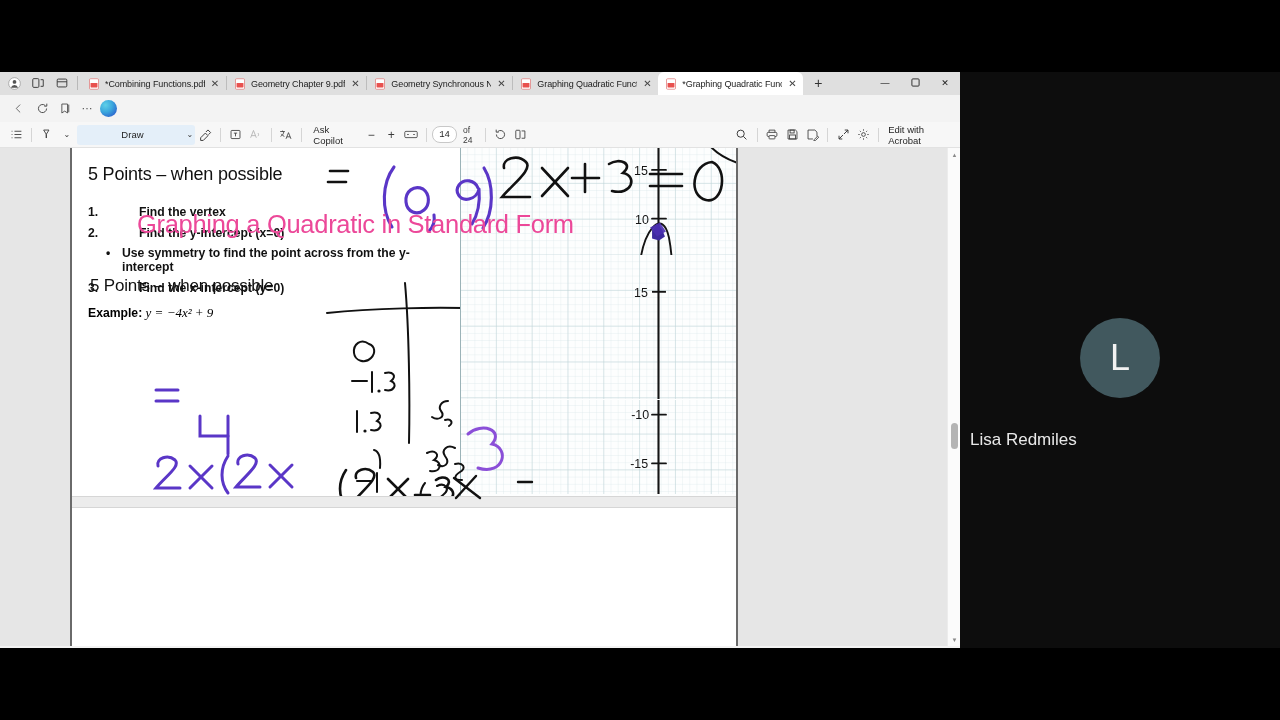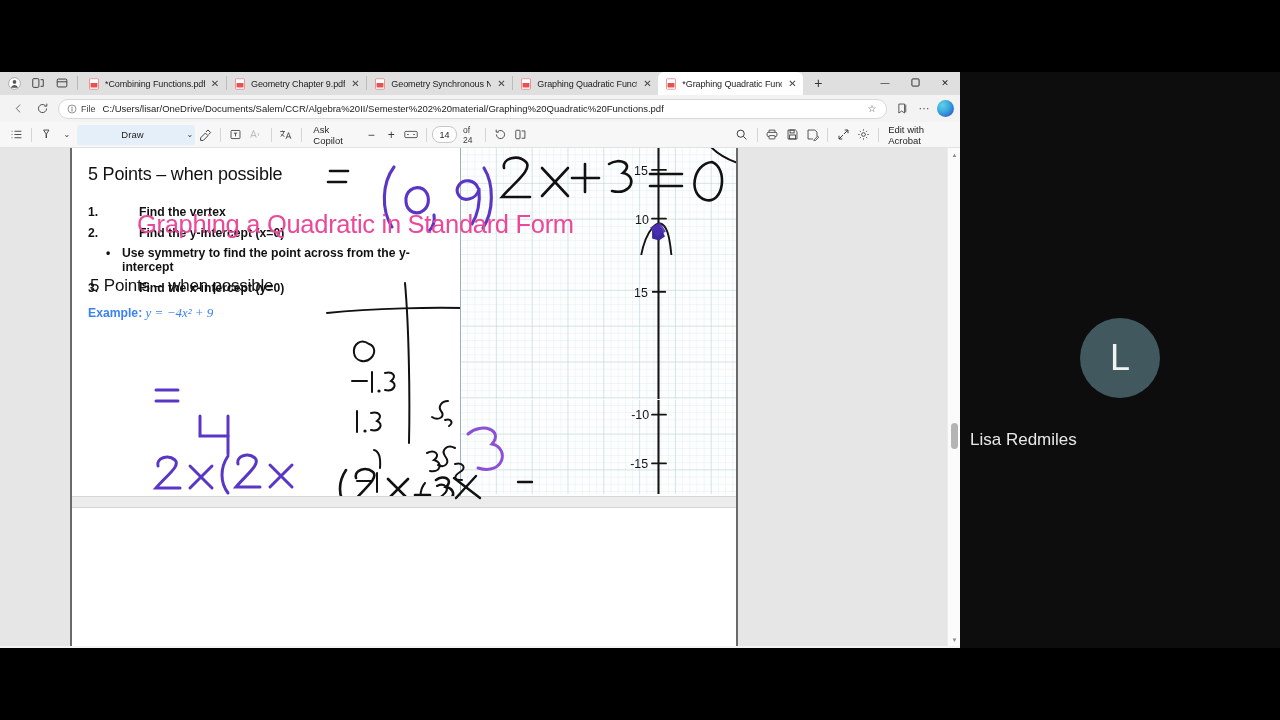--- a/index.html
+++ b/index.html
@@ -149,20 +149,21 @@
   .tool.dim { color: #b3b3b3; }
   .tool .tlab { font-size: 9.5px; margin-left: 3px; color: #1f1f1f; }
   .vsep { width: 1px; height: 14px; background: #d5d5d5; margin: 0 5px; }
   #copilotbtn { font-size: 9.5px; color: #1f1f1f; padding: 0 6px; height: 20px;
                 display: flex; align-items: center; }
   #pagebox {
     width: 28px; height: 17px; border: 1px solid #c8c8c8; background: #fff;
     font-size: 9px; color: #1f1f1f;
     display: flex; align-items: center; justify-content: center;
     border-radius: 8px;
+    font-family: Liberation Mono, monospace;
   }
   #pageof { font-size: 8.5px; color: #3a3a3a; margin-left: 6px; }
   #acrobatbtn { font-size: 9.5px; color: #1f1f1f; padding: 0 4px; }
 
   
   #viewport {
     position: relative;
     height: calc(576px - 25px - 27px - 26px);
     background: #e6e6e6;
     overflow: hidden;
@@ -192,21 +193,21 @@
   .numline .n { position: absolute; left: 0; top: 0; }
   .numline .t { position: absolute; left: 51px; top: 0; white-space: nowrap; }
   .bullet {
     position: absolute; font-size: 12.2px; color: #111; font-weight: 600;
     line-height: 1.16;
   }
   .bullet .dot { position: absolute; left: 0; top: 0; }
   .bullet .btxt { position: absolute; left: 16px; top: 0; width: 300px; }
   #ex-line {
     position: absolute; left: 16px; top: 157px;
-    font-size: 12.2px; color: #3b82f6; font-weight: 600;
+    font-size: 12.2px; color: #000000; font-weight: 600;
   }
   #ex-line .eq { font-family: "Liberation Serif", serif; font-style: italic; font-weight: 400; font-size: 13px; }
 
   #s2-title {
     position: absolute; left: 65px; top: 62px;
     font-size: 25.5px; font-weight: 400; color: #ec4899; letter-spacing: -0.3px;
   }
   #s3-title {
     position: absolute; left: 18px; top: 128px;
     font-size: 17px; font-weight: 400; color: #111; letter-spacing: -0.2px;
@@ -356,30 +357,20 @@
           <path d="M10 3.2 5.2 8l4.8 4.8"></path>
         </svg>
       </div>
       <div class="navbtn">
         <svg width="13" height="13" viewBox="0 0 16 16" fill="none" stroke="#4a4a4a" stroke-width="1.2">
           <path d="M13 8a5 5 0 1 1-1.6-3.6"></path>
           <path d="M13.3 2v3.1h-3.1"></path>
         </svg>
       </div>
 
-      <div id="omnibox">
-        <svg class="oicon" viewBox="0 0 16 16">
-          <circle cx="8" cy="8" r="6.4" fill="none" stroke="#666" stroke-width="1.1"></circle>
-          <circle cx="8" cy="5" r="0.9" fill="#666"></circle>
-          <rect x="7.3" y="7" width="1.4" height="5" fill="#666"></rect>
-        </svg>
-        <span class="filelbl">File</span>
-        <span class="urltxt">C:/Users/lisar/OneDrive/Documents/Salem/CCR/Algebra%20II/Semester%202%20material/Graphing%20Quadratic%20Functions.pdf</span>
-        <span class="ob-act">☆</span>
-      </div>
 
       <div class="rightact">
         <svg width="13" height="13" viewBox="0 0 16 16" fill="none" stroke="#4a4a4a" stroke-width="1.1">
           <path d="M3.5 2.5h7v11l-3.5-2.3L3.5 13.5z"></path>
           <path d="M12 3.2v9.5"></path>
         </svg>
       </div>
       <div class="rightact">⋯</div>
       <div id="copilot-orb"></div>
     </div>

